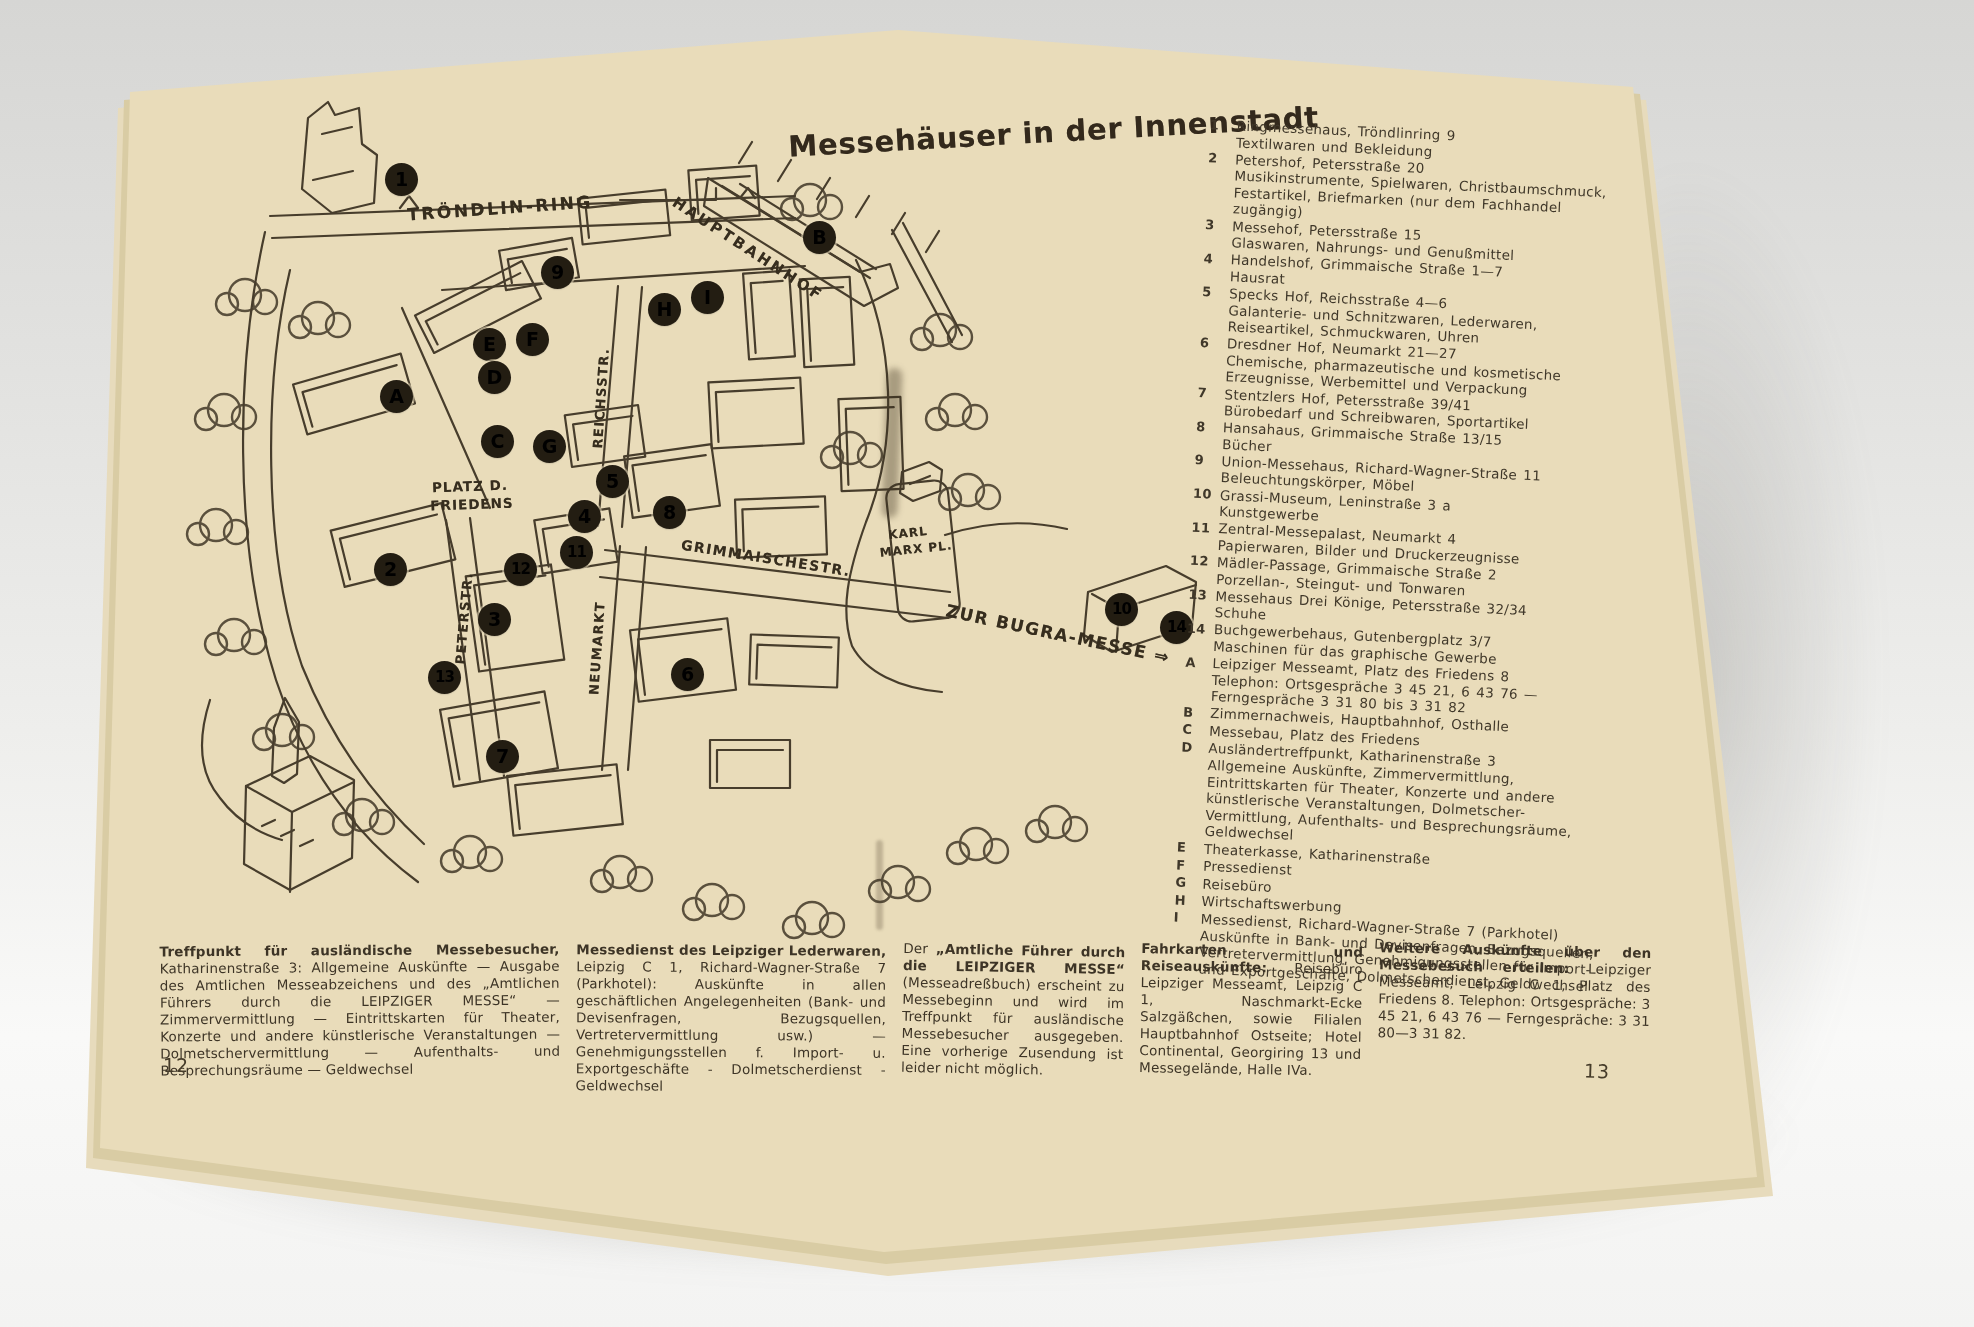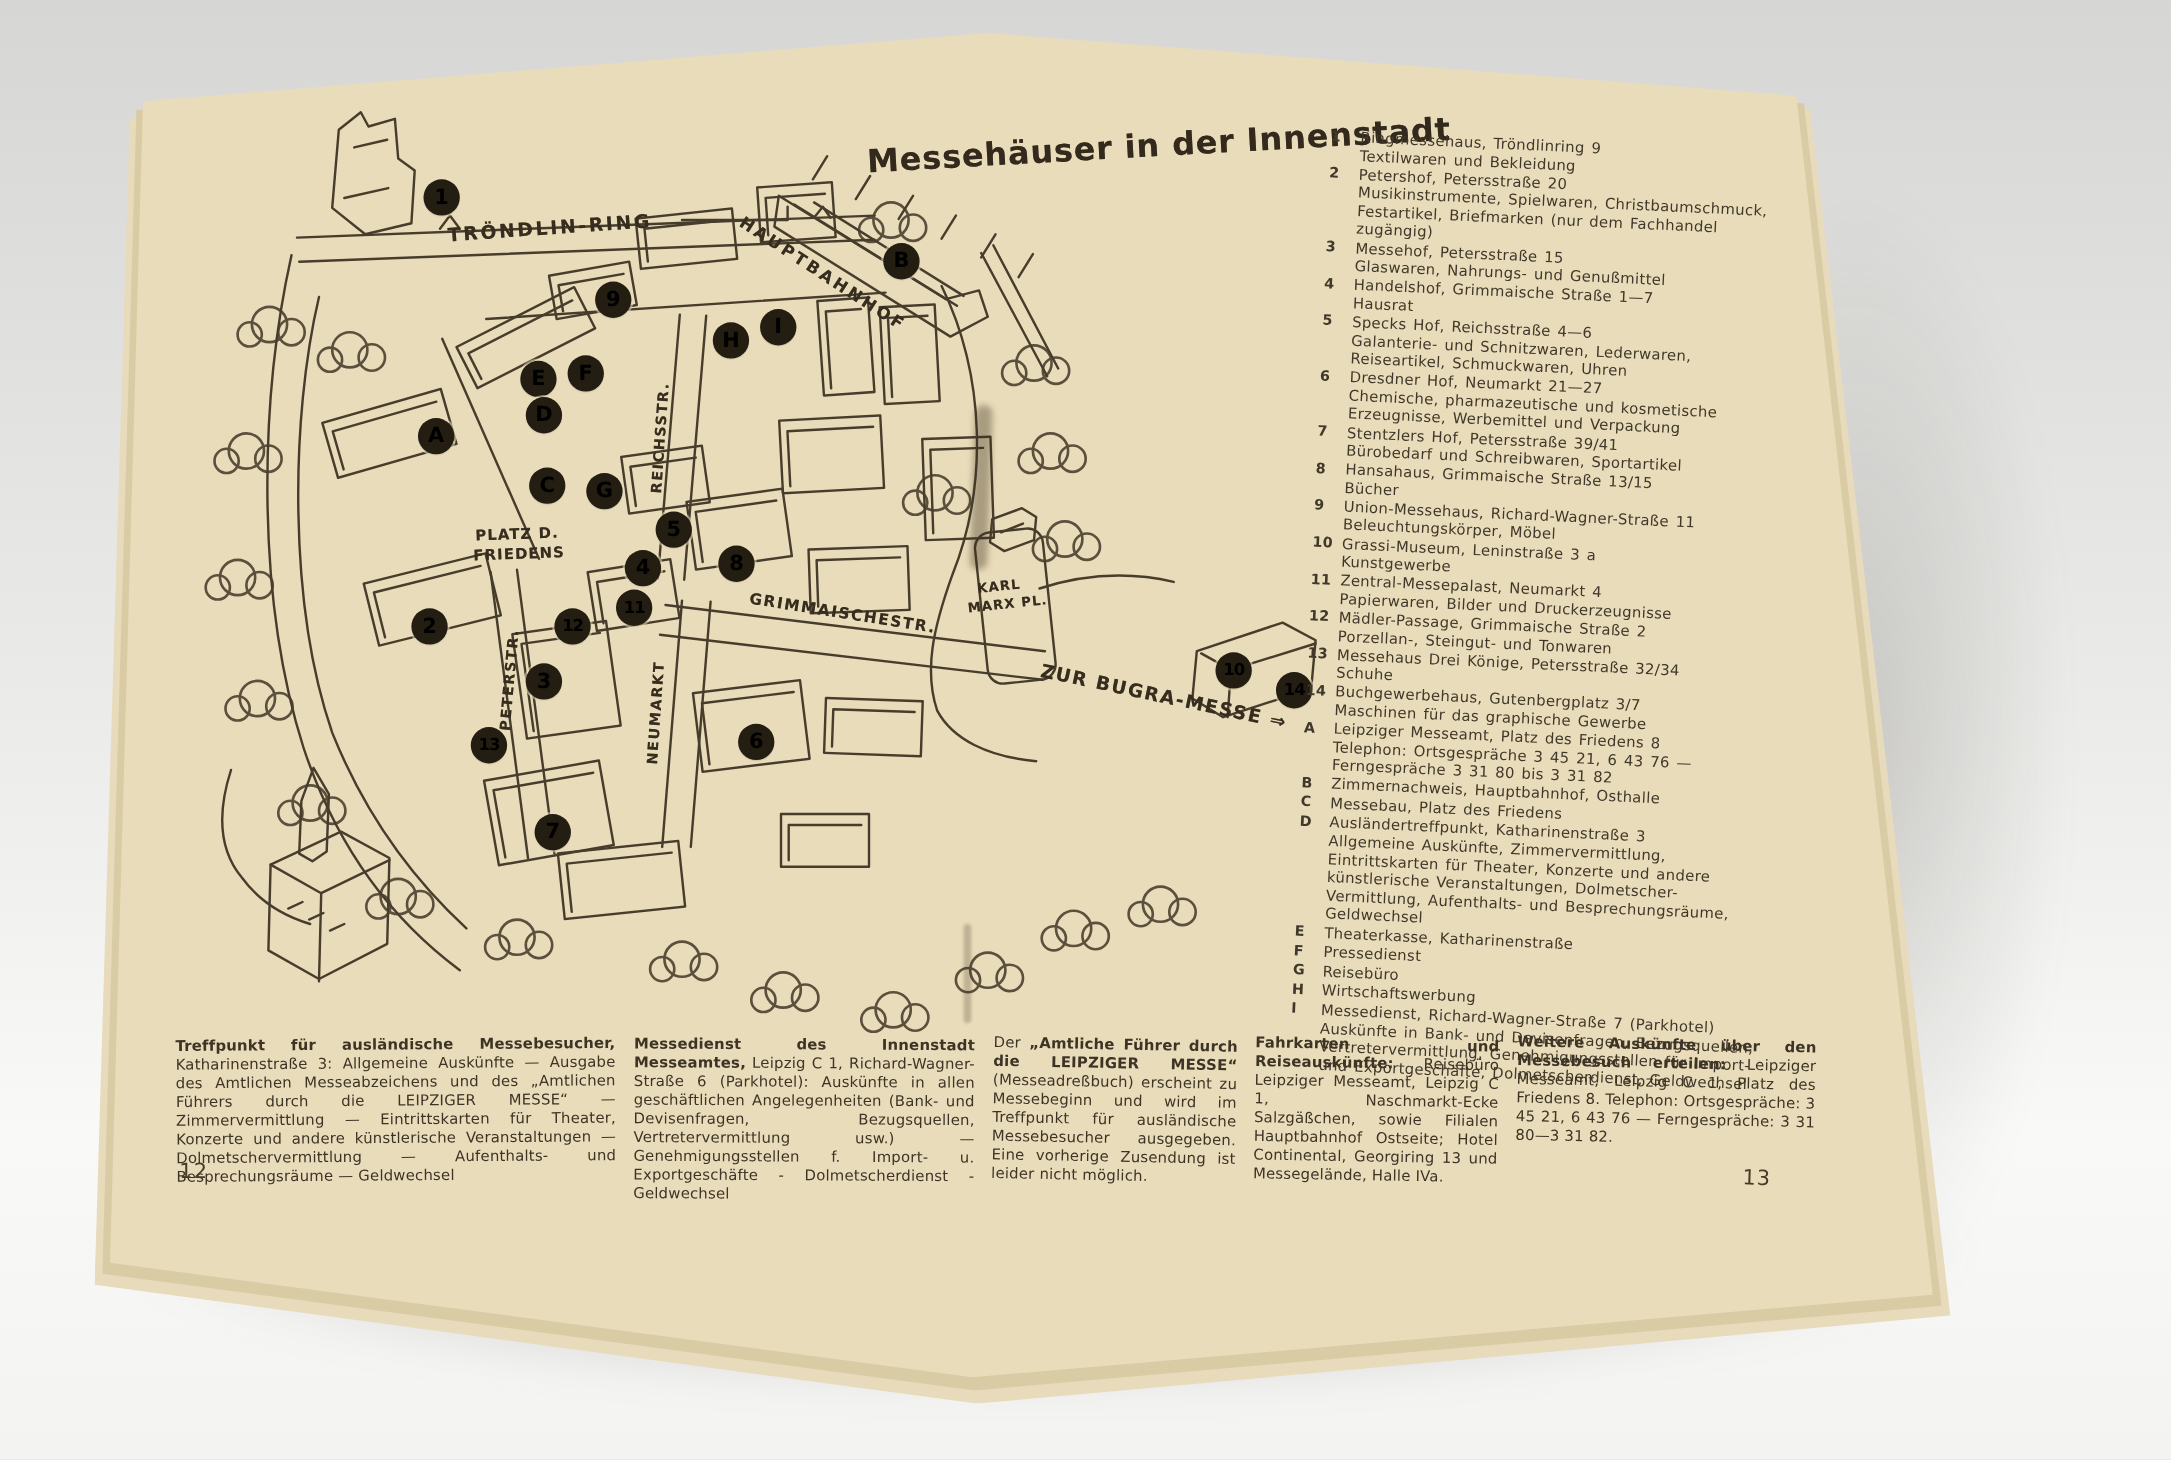--- a/index.html
+++ b/index.html
@@ -552,21 +552,21 @@
           <span class="ldesc">Auskünfte in Bank- und Devisenfragen, Bezugsquellen, Vertretervermittlung, Genehmigungsstellen für Import- und Exportgeschäfte, Dolmetscherdienst, Geldwechsel</span>
     </span>
   </div>
     </div>
 
   <div class="footer-cols" id="footer-cols">
       <div class="fcol">
     <span class="fpre"></span><span class="flead">Treffpunkt für ausländische Messebesucher,</span><span class="fbody"> Katharinenstraße 3: Allgemeine Auskünfte — Ausgabe des Amtlichen Messeabzeichens und des „Amtlichen Führers durch die LEIPZIGER MESSE“ — Zimmervermittlung — Eintrittskarten für Theater, Konzerte und andere künstlerische Veranstaltungen — Dolmetschervermittlung — Aufenthalts- und Besprechungsräume — Geldwechsel</span>
   </div>
       <div class="fcol">
-    <span class="fpre"></span><span class="flead">Messedienst des Innenstadt Messeamtes,</span><span class="fbody"> Leipzig C 1, Richard-Wagner-Straße 6 (Parkhotel): Auskünfte in allen geschäftlichen Angelegenheiten (Bank- und Devisenfragen, Bezugsquellen, Vertretervermittlung usw.) — Genehmigungsstellen f. Import- u. Exportgeschäfte - Dolmetscherdienst - Geldwechsel</span>
+    <span class="fpre"></span><span class="flead">Messedienst des Leipziger Lederwaren,</span><span class="fbody"> Leipzig C 1, Richard-Wagner-Straße 7 (Parkhotel): Auskünfte in allen geschäftlichen Angelegenheiten (Bank- und Devisenfragen, Bezugsquellen, Vertretervermittlung usw.) — Genehmigungsstellen f. Import- u. Exportgeschäfte - Dolmetscherdienst - Geldwechsel</span>
   </div>
       <div class="fcol">
     <span class="fpre">Der </span><span class="flead">„Amtliche Führer durch die LEIPZIGER MESSE“</span><span class="fbody"> (Messeadreßbuch) erscheint zu Messebeginn und wird im Treffpunkt für ausländische Messebesucher ausgegeben. Eine vorherige Zusendung ist leider nicht möglich.</span>
   </div>
       <div class="fcol">
     <span class="fpre"></span><span class="flead">Fahrkarten und Reiseauskünfte:</span><span class="fbody"> Reisebüro Leipziger Messeamt, Leipzig C 1, Naschmarkt-Ecke Salzgäßchen, sowie Filialen Hauptbahnhof Ostseite; Hotel Continental, Georgiring 13 und Messegelände, Halle IVa.</span>
   </div>
       <div class="fcol">
     <span class="fpre"></span><span class="flead">Weitere Auskünfte über den Messebesuch erteilen:</span><span class="fbody"> Leipziger Messeamt, Leipzig C 1, Platz des Friedens 8. Telephon: Ortsgespräche: 3 45 21, 6 43 76 — Ferngespräche: 3 31 80—3 31 82.</span>
   </div>

